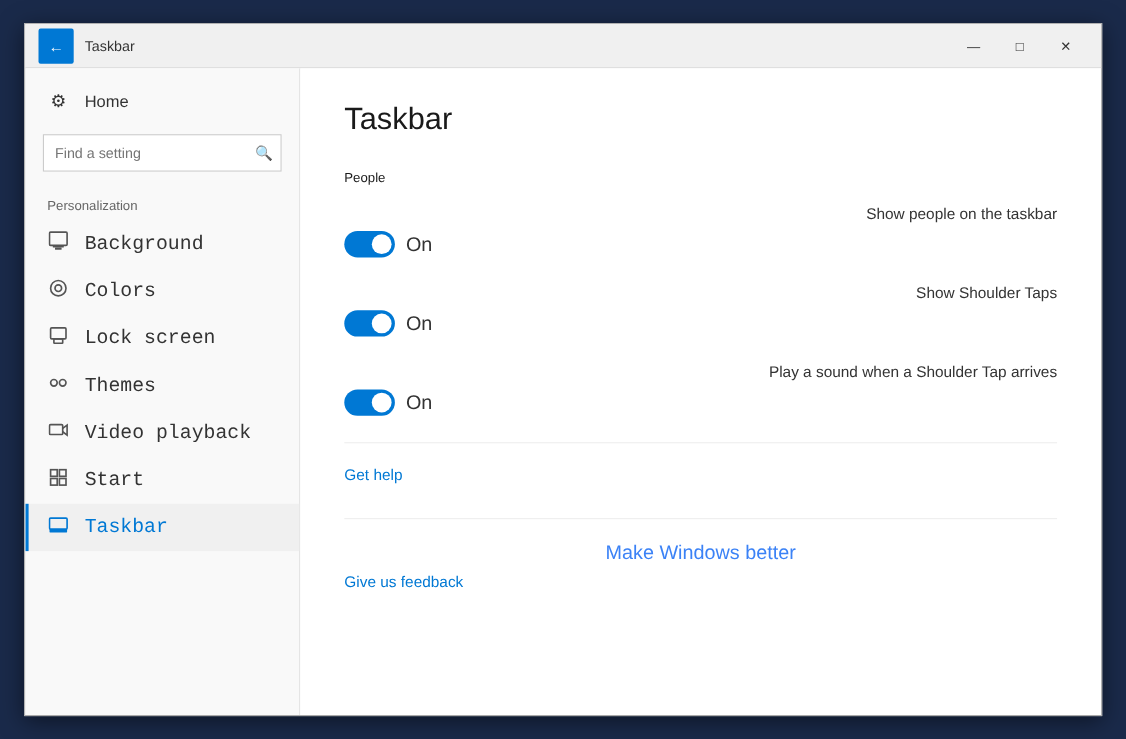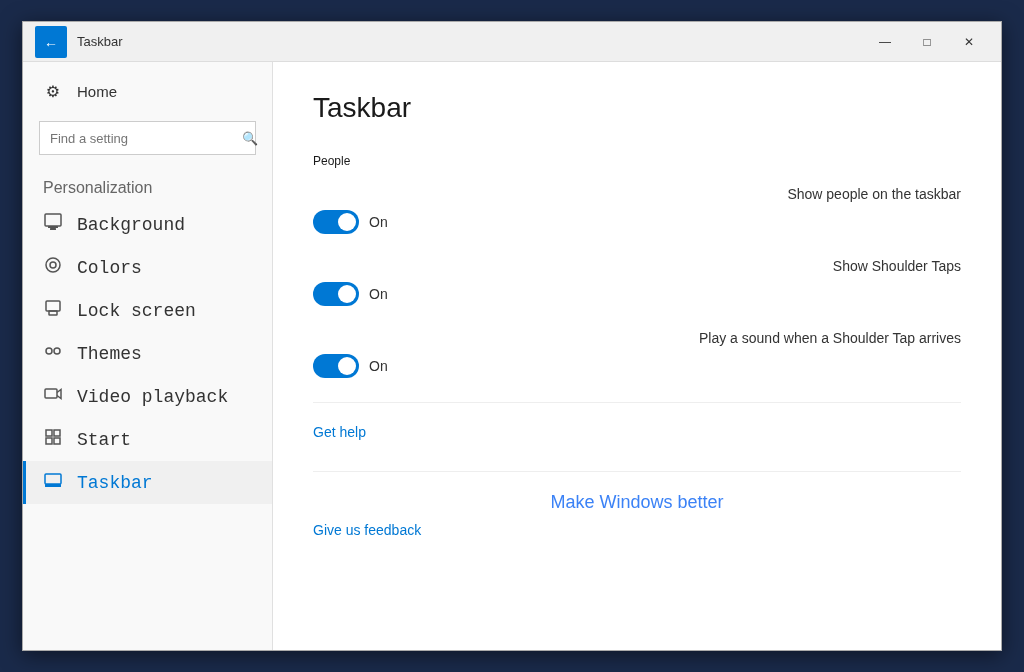--- a/index.html
+++ b/index.html
@@ -92,36 +92,36 @@
     .search-container {
       padding: 10px 16px;
     }
     .search-box {
       display: flex;
       align-items: center;
       border: 1px solid #ccc;
       background: white;
       height: 34px;
       padding: 0 10px;
-      gap: 16px;
+      gap: 6px;
     }
     .search-box input {
       border: none;
       outline: none;
       flex: 1;
       font-size: 13px;
       color: #666;
       background: transparent;
     }
     .search-icon-unicode {
       color: #666;
       font-size: 13px;
     }
     .sidebar-section-label {
-      font-size: 16px;
+      font-size: 12px;
       color: #666;
       padding: 14px 20px 6px;
     }
     .sidebar-item {
       display: flex;
       align-items: center;
       padding: 10px 20px;
       cursor: pointer;
       gap: 14px;
       font-size: 18px;
@@ -193,21 +193,21 @@
       content: '';
       position: absolute;
       right: 3px;
       top: 3px;
       width: 18px;
       height: 18px;
       background: white;
       border-radius: 50%;
     }
     .toggle-label {
-      font-size: 14px;
+      font-size: 18px;
       color: #333;
     }
     .divider {
       border: none;
       border-top: 1px solid #eee;
       margin: 20px 0;
     }
     .question-section {
       margin-bottom: 30px;
     }

